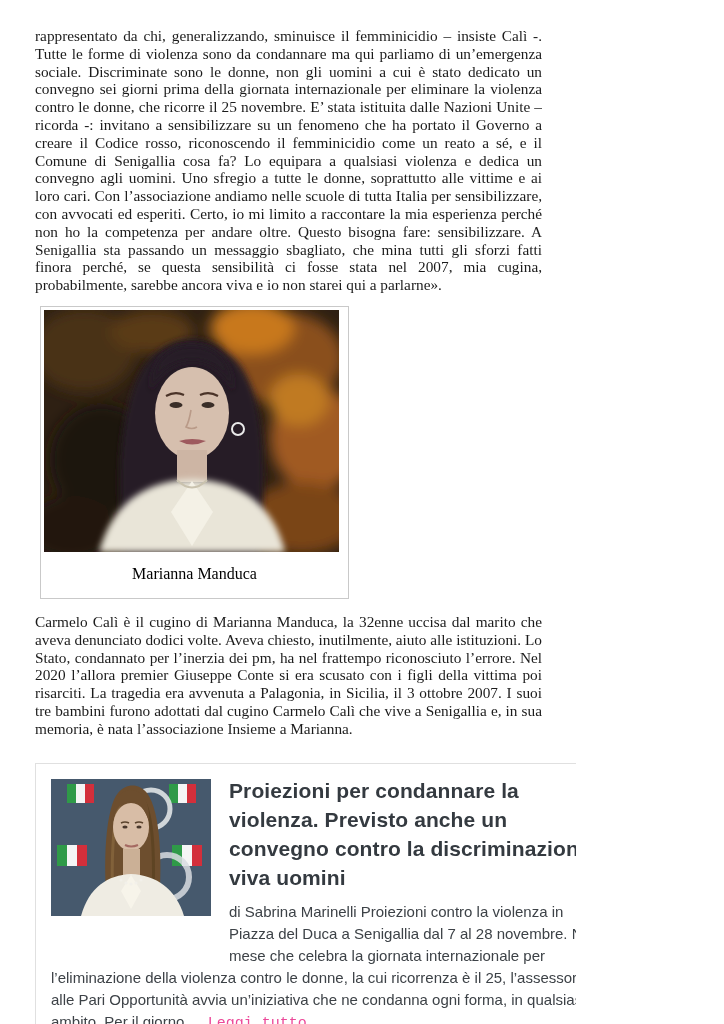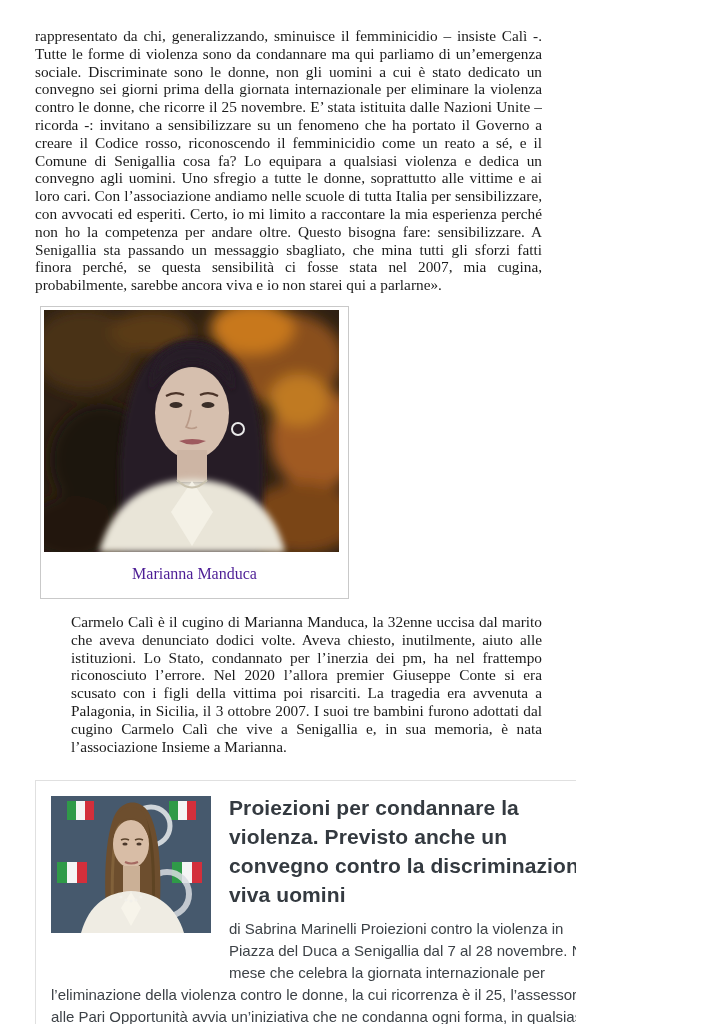--- a/index.html
+++ b/index.html
@@ -26,24 +26,24 @@
     border: 1px solid #c9c9c9;
     background: #ffffff;
     padding: 3px 3px 0 3px;
     box-sizing: content-box;
   }
   .photo-frame .photo { width: 295px; height: 242px; display: block; overflow: hidden; }
   .photo-frame svg { display: block; }
   .photo-frame figcaption {
     text-align: center;
     font-size: 16px;
-    color: #4c1d95;
+    color: #000000;
     padding: 13px 0 15px 0;
   }
-  .para2 { margin-top: 0; margin-left: 36px; }
+  .para2 { margin-top: 0; }
   
   .card {
     margin-top: 25px;
     width: 550px;
     border: 1px solid #e0e0e0;
     background: #ffffff;
     padding: 12px 16px 14px 15px;
     font-family: "Liberation Sans", "DejaVu Sans", sans-serif;
   }
   .card::after { content: ""; display: block; clear: both; }

